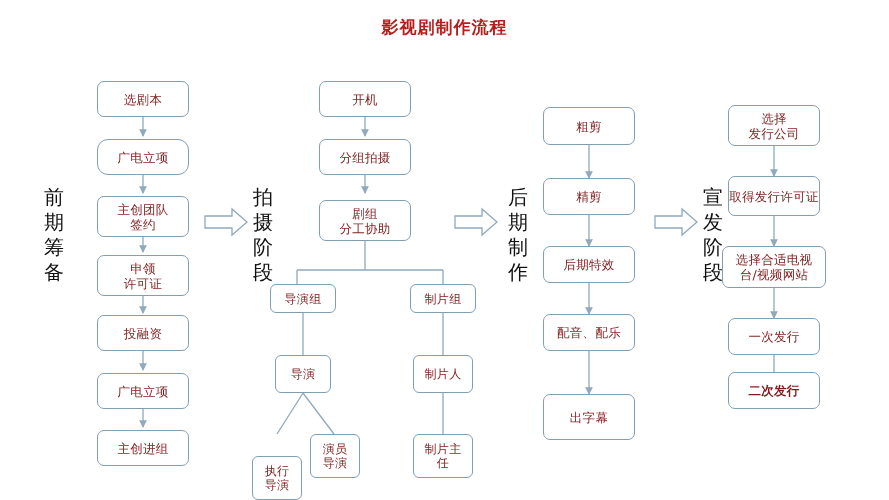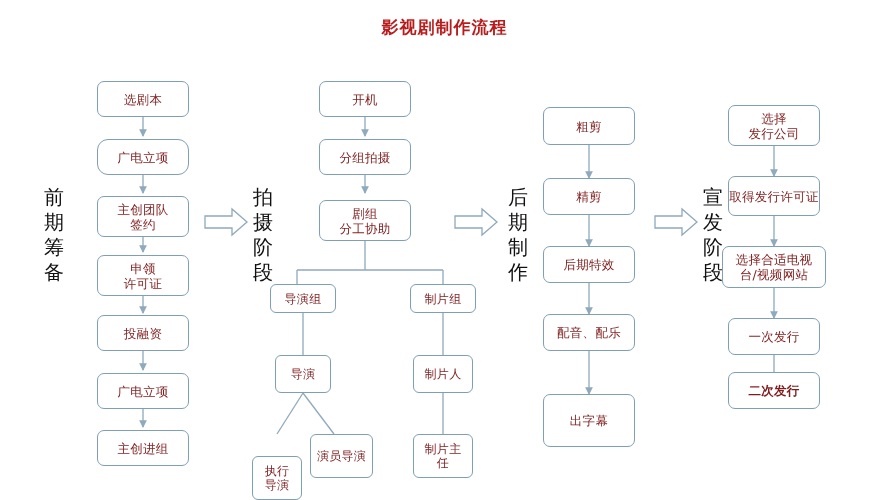--- a/index.html
+++ b/index.html
@@ -159,42 +159,42 @@
   <div class="node small" style="left:275px;top:355px;width:56px;height:38px;">
     <span>导演</span>
   </div>
   <div class="node small" style="left:413px;top:355px;width:60px;height:38px;">
     <span>制片人</span>
   </div>
   <div class="node small" style="left:252px;top:456px;width:50px;height:44px;flex-direction:column;">
     <span>执行</span>
     <span>导演</span>
   </div>
-  <div class="node small" style="left:310px;top:434px;width:63px;height:44px;flex-direction:row;">
+  <div class="node small" style="left:310px;top:434px;width:50px;height:44px;flex-direction:column;">
     <span>演员</span>
     <span>导演</span>
   </div>
   <div class="node small" style="left:413px;top:434px;width:60px;height:44px;flex-direction:column;">
     <span>制片主</span>
     <span>任</span>
   </div>
 
   <div class="node" style="left:543px;top:107px;width:92px;height:38px;">
     <span>粗剪</span>
   </div>
   <div class="node" style="left:543px;top:178px;width:92px;height:37px;">
     <span>精剪</span>
   </div>
   <div class="node" style="left:543px;top:246px;width:92px;height:37px;">
     <span>后期特效</span>
   </div>
   <div class="node" style="left:543px;top:314px;width:92px;height:37px;">
     <span>配音、配乐</span>
   </div>
-  <div class="node" style="left:543px;top:394px;width:92px;height:53px;">
+  <div class="node" style="left:543px;top:394px;width:92px;height:46px;">
     <span>出字幕</span>
   </div>
 
   <div class="node" style="left:728px;top:105px;width:92px;height:41px;flex-direction:column;">
     <span>选择</span>
     <span>发行公司</span>
   </div>
   <div class="node" style="left:728px;top:176px;width:92px;height:40px;">
     <span>取得发行许</span>
     <span>可证</span>

